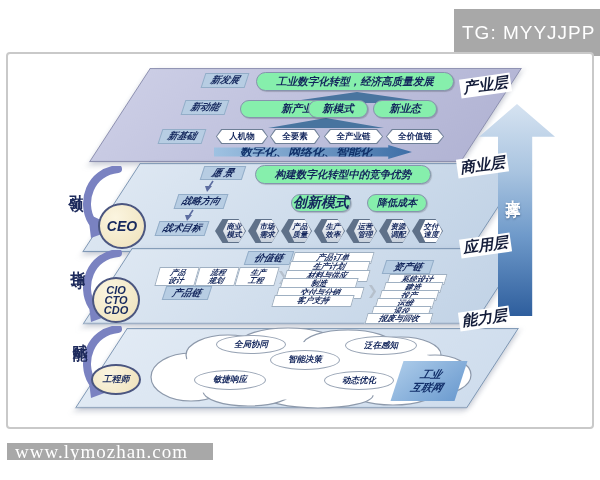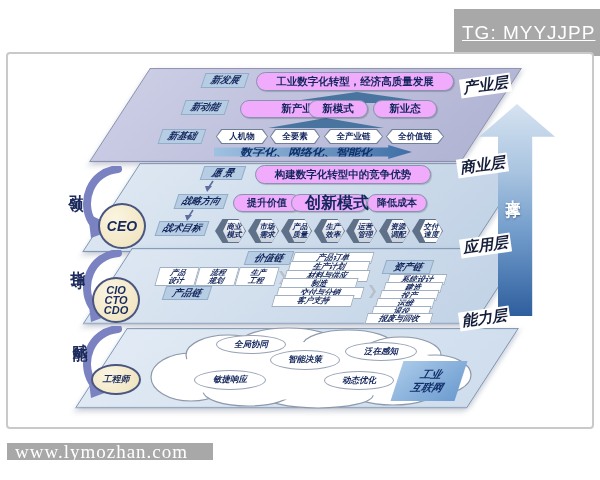--- a/index.html
+++ b/index.html
@@ -13,22 +13,22 @@
   .layerbg{position:absolute;transform:skewX(-33deg);transform-origin:0 0;z-index:2;
            filter:drop-shadow(2px 3px 3px rgba(90,100,130,.35));}
   .l1{background:linear-gradient(115deg,#cbcde5 0%,#b2b4d4 100%);border:1px solid #8d90b0;}
   .l2,.l3{background:linear-gradient(115deg,#dde7f2 0%,#c2d3e6 100%);border:1px solid #7e97b4;}
   .l4{background:linear-gradient(115deg,#e1eaf4 0%,#cfdded 100%);border:1px solid #7e97b4;}
   .layer-label{position:absolute;z-index:6;background:#fff;color:#141d3a;font-weight:bold;
                font-style:italic;font-size:15px;padding:0 3px;transform:rotate(-8deg);white-space:nowrap;}
   .tag{position:absolute;z-index:5;background:#b7cde3;color:#13265c;font-weight:bold;font-style:italic;
        display:flex;align-items:center;justify-content:center;transform:skewX(-18deg);
        font-size:9.5px;border:1px solid #93adc8;white-space:nowrap;}
-  .pill{position:absolute;z-index:5;background:#f0abfc;border:1px solid #8694ad;border-radius:10px;
-        color:#13265c;font-weight:bold;display:flex;align-items:center;
+  .pill{position:absolute;z-index:5;background:#86efac;border:1px solid #8694ad;border-radius:10px;
+        color:#13265c;font-weight:bold;font-style:italic;display:flex;align-items:center;
         justify-content:center;font-size:10.5px;box-shadow:1px 1px 1px rgba(0,0,0,.18);white-space:nowrap;}
   .fan{position:absolute;z-index:4;background:#48749f;clip-path:polygon(50% 0,100% 100%,0 100%);}
   .dia-o{position:absolute;z-index:5;clip-path:polygon(10% 0,90% 0,100% 50%,90% 100%,10% 100%,0 50%);
          background:#6e7f96;}
   .dia-i{position:absolute;inset:1px;clip-path:polygon(10% 0,90% 0,100% 50%,90% 100%,10% 100%,0 50%);
          background:#fff;display:flex;align-items:center;justify-content:center;color:#13265c;
          font-weight:bold;font-size:8.5px;white-space:nowrap;}
   .hex-o{position:absolute;z-index:5;clip-path:polygon(24% 0,76% 0,100% 50%,76% 100%,24% 100%,0 50%);
          background:#5f7189;}
   .hex-i{position:absolute;inset:1px;clip-path:polygon(24% 0,76% 0,100% 50%,76% 100%,24% 100%,0 50%);
@@ -66,21 +66,21 @@
   #platform-tag{position:absolute;left:397px;top:361px;width:64px;height:40px;z-index:5;
      background:linear-gradient(135deg,#a9c9e8,#6d9cd0);transform:skewX(-18deg);
      display:flex;flex-direction:column;align-items:center;justify-content:center;
      color:#102d68;font-weight:bold;font-style:italic;font-size:10.5px;line-height:13px;}
 </style>
 </head>
 <body>
 
 <div id="stage">
 
-  <div class="gray-badge" style="left:454px;top:9px;width:138px;height:47px;text-decoration:underline;">TG: MYYJJPP</div>
+  <div class="gray-badge" style="left:454px;top:9px;width:138px;height:47px;">TG: MYYJJPP</div>
 
   <div id="frame"></div>
 
   <div class="layerbg l1" style="left:150px;top:68px;width:370px;height:92px;"></div>
   <div class="layerbg l2" style="left:140px;top:163px;width:385px;height:87px;"></div>
   <div class="layerbg l3" style="left:132px;top:248px;width:390px;height:74px;"></div>
   <div class="layerbg l4" style="left:127px;top:328px;width:390px;height:78px;"></div>
 
   <div id="big-arrow"></div>
   <div id="support-label" class="vtext">支撑</div>
@@ -113,22 +113,21 @@
     </div>
   <div class="bararrow" style="left:214px;top:145px;width:198px;height:14px;">数字化、网络化、智能化</div>
 
   <div class="tag" style="left:202px;top:166px;width:40px;height:12px;">愿 景</div>
   <div class="pill" style="left:255px;top:165px;width:174px;height:17px;">构建数字化转型中的竞争优势</div>
   <svg class="darr" style="left:203px;top:180px;" width="14" height="13">
       <path d="M10,1 L6,7" stroke="#5d6da0" stroke-width="1.6" fill="none"></path>
       <polygon points="2,6 9,6 4,12" fill="#5d6da0"></polygon>
     </svg>
   <div class="tag" style="left:176px;top:194px;width:48px;height:13px;">战略方向</div>
-  <div class="pill" style="left:233px;top:194px;width:66px;height:16px;font-size:10px;">提升价值</div>
-  <div class="pill" style="left:291px;top:194px;width:58px;height:16px;font-size:16px;padding-left:16px;">创新模式</div>
+  <div class="pill" style="left:291px;top:194px;width:58px;height:16px;font-size:14px;">创新模式</div>
   <div class="pill" style="left:367px;top:194px;width:58px;height:16px;font-size:10px;">降低成本</div>
   <svg class="darr" style="left:183px;top:209px;" width="14" height="13">
       <path d="M10,1 L6,7" stroke="#5d6da0" stroke-width="1.6" fill="none"></path>
       <polygon points="2,6 9,6 4,12" fill="#5d6da0"></polygon>
     </svg>
   <div class="tag" style="left:157px;top:221px;width:48px;height:13px;">战术目标</div>
   <div class="hex-o" style="left:215px;top:219px;width:31px;height:24px;">
       <div class="hex-i">
         <span>商业</span>
         <span>模式</span>
@@ -213,21 +212,21 @@
         <ellipse cx="175" cy="68" rx="55" ry="13"></ellipse>
       <ellipse cx="105" cy="64" rx="45" ry="15"></ellipse>
     </g>
     <g fill="#ffffff">
       <ellipse cx="165" cy="44" rx="120" ry="29"></ellipse>
         <ellipse cx="90" cy="46" rx="58" ry="23"></ellipse>
       <ellipse cx="250" cy="45" rx="58" ry="21"></ellipse>
     </g>
   </svg>
   <div class="bubble" style="left:216px;top:335px;width:68px;height:17px;">全局协同</div>
-  <div class="bubble" style="left:345px;top:336px;width:70px;height:17px;margin-top:6px;">泛在感知</div>
+  <div class="bubble" style="left:345px;top:336px;width:70px;height:17px;">泛在感知</div>
   <div class="bubble" style="left:270px;top:350px;width:68px;height:18px;">智能决策</div>
   <div class="bubble" style="left:324px;top:371px;width:68px;height:17px;">动态优化</div>
   <div class="bubble" style="left:194px;top:370px;width:70px;height:18px;">敏捷响应</div>
   <div id="platform-tag">
     <span>工业</span>
     <span>互联网</span>
   </div>
 
   <div class="rail-label vtext" style="left:66px;top:182px;">引领</div>
   <svg class="arcsvg" style="left:78px;top:166px;" width="46" height="74">

